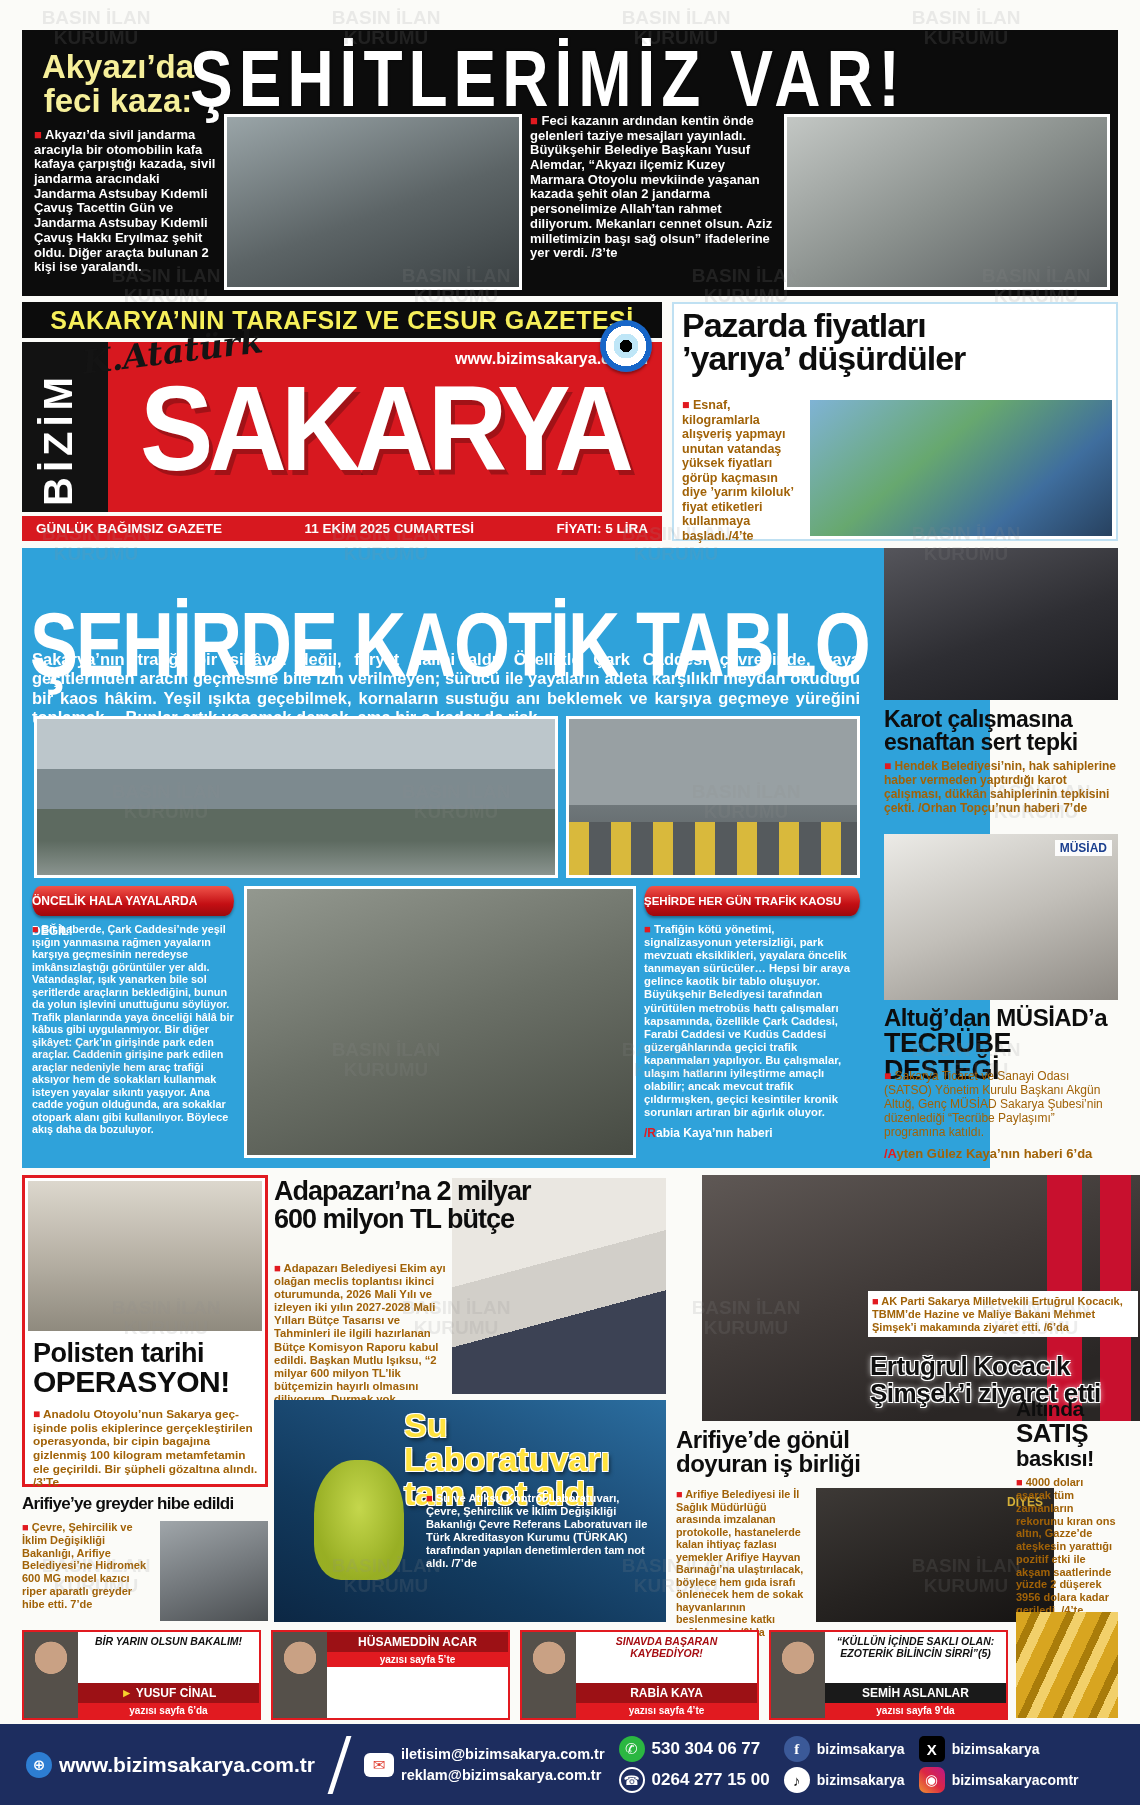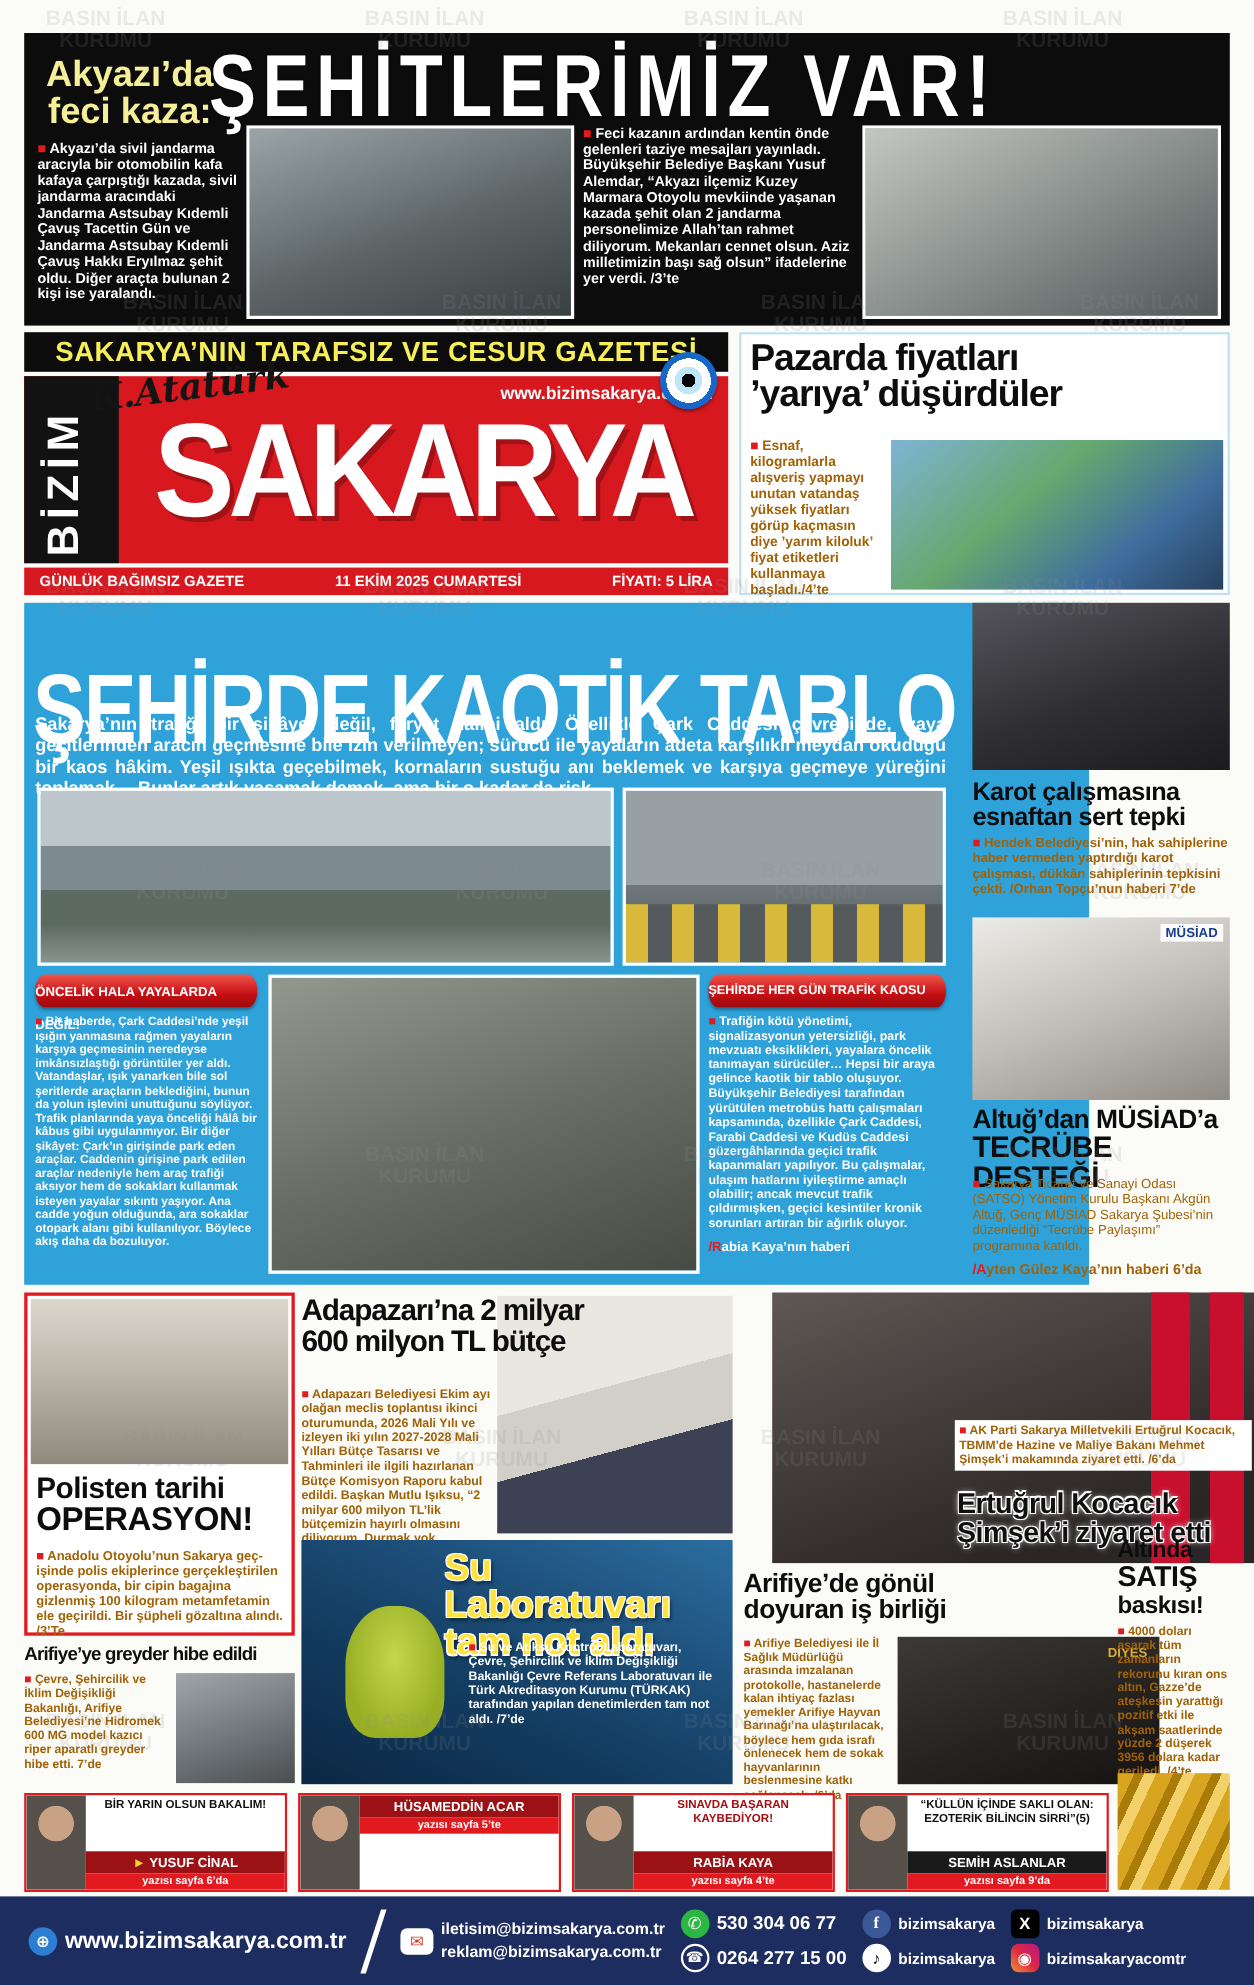--- a/index.html
+++ b/index.html
@@ -80,21 +80,21 @@
   .p-greyderman{background:linear-gradient(160deg,#a0a6aa,#71767a 55%,#4a4e51);}
   .p-gold{background:repeating-linear-gradient(115deg,#d8a520 0 14px,#a97c0a 14px 22px,#f2d härligt 0);
           background:repeating-linear-gradient(115deg,#d8a520 0 14px,#a97c0a 14px 22px,#f2d06a 22px 32px);}
   .headshot{width:54px;background:radial-gradient(circle at 50% 30%,#c9a184 0 24%,#55504a 25%);}
   .plabel{position:absolute;right:6px;top:6px;background:rgba(255,255,255,.92);color:#1b3f8f;
           font-weight:bold;font-size:12px;padding:1px 5px;}
   
   .colrow{left:22px;top:1630px;width:986px;height:90px;display:flex;gap:10px;}
   .cbox{flex:1;border:2px solid #e11a20;background:#fff;display:flex;overflow:hidden;}
   .cmain{flex:1;display:flex;flex-direction:column;}
-  .ctitle{flex:1;font-weight:bold;font-size:10.5px;line-height:1.12;text-align:center;padding:4px 4px 2px;color:#111;}
+  .ctitle{flex:1;font-weight:bold;font-size:10.5px;line-height:1.12;text-align:center;padding:4px 4px 2px;color:#111;font-style:italic;}
   .ctitle.red{color:#a60d12;}
   .cname{background:#9c1115;color:#fff;font-weight:bold;font-size:12px;text-align:center;padding:3px 2px;}
   .cpage{background:#e11a20;color:#fff;font-weight:bold;font-size:10px;text-align:center;padding:2px;}
   
   .footer{left:0;top:1724px;width:1140px;height:81px;background:#1d2d5f;color:#fff;display:flex;
           align-items:center;box-sizing:border-box;padding:0 20px 0 26px;gap:14px;}
   .fico{display:inline-flex;align-items:center;justify-content:center;width:26px;height:26px;
         border-radius:50%;font-size:15px;font-weight:bold;flex:none;}
   .fline{display:flex;align-items:center;gap:7px;font-weight:bold;}
   .fcol{display:flex;flex-direction:column;gap:5px;}

